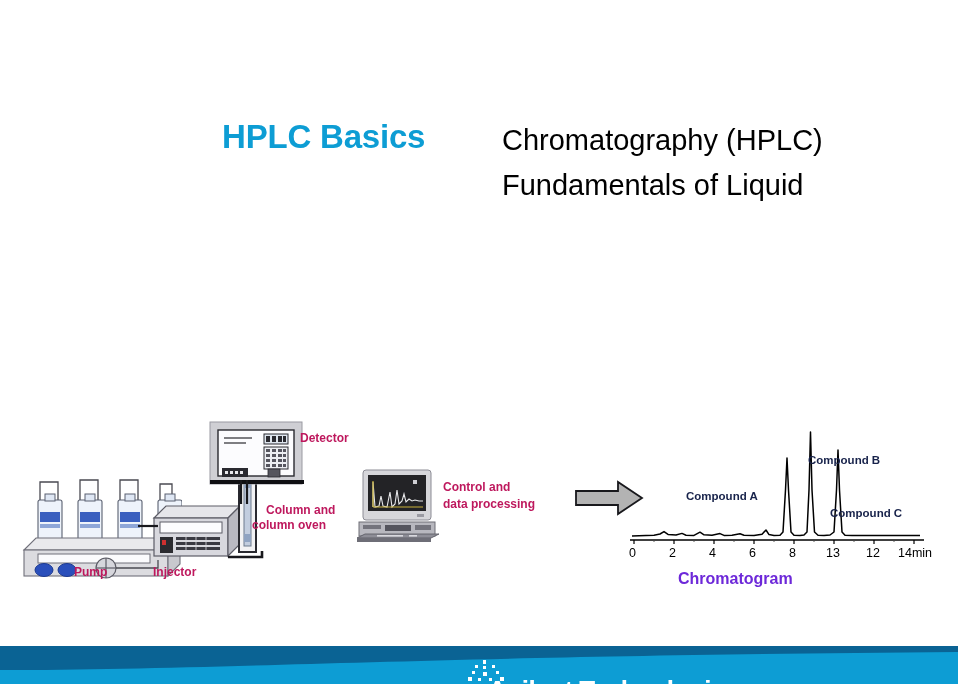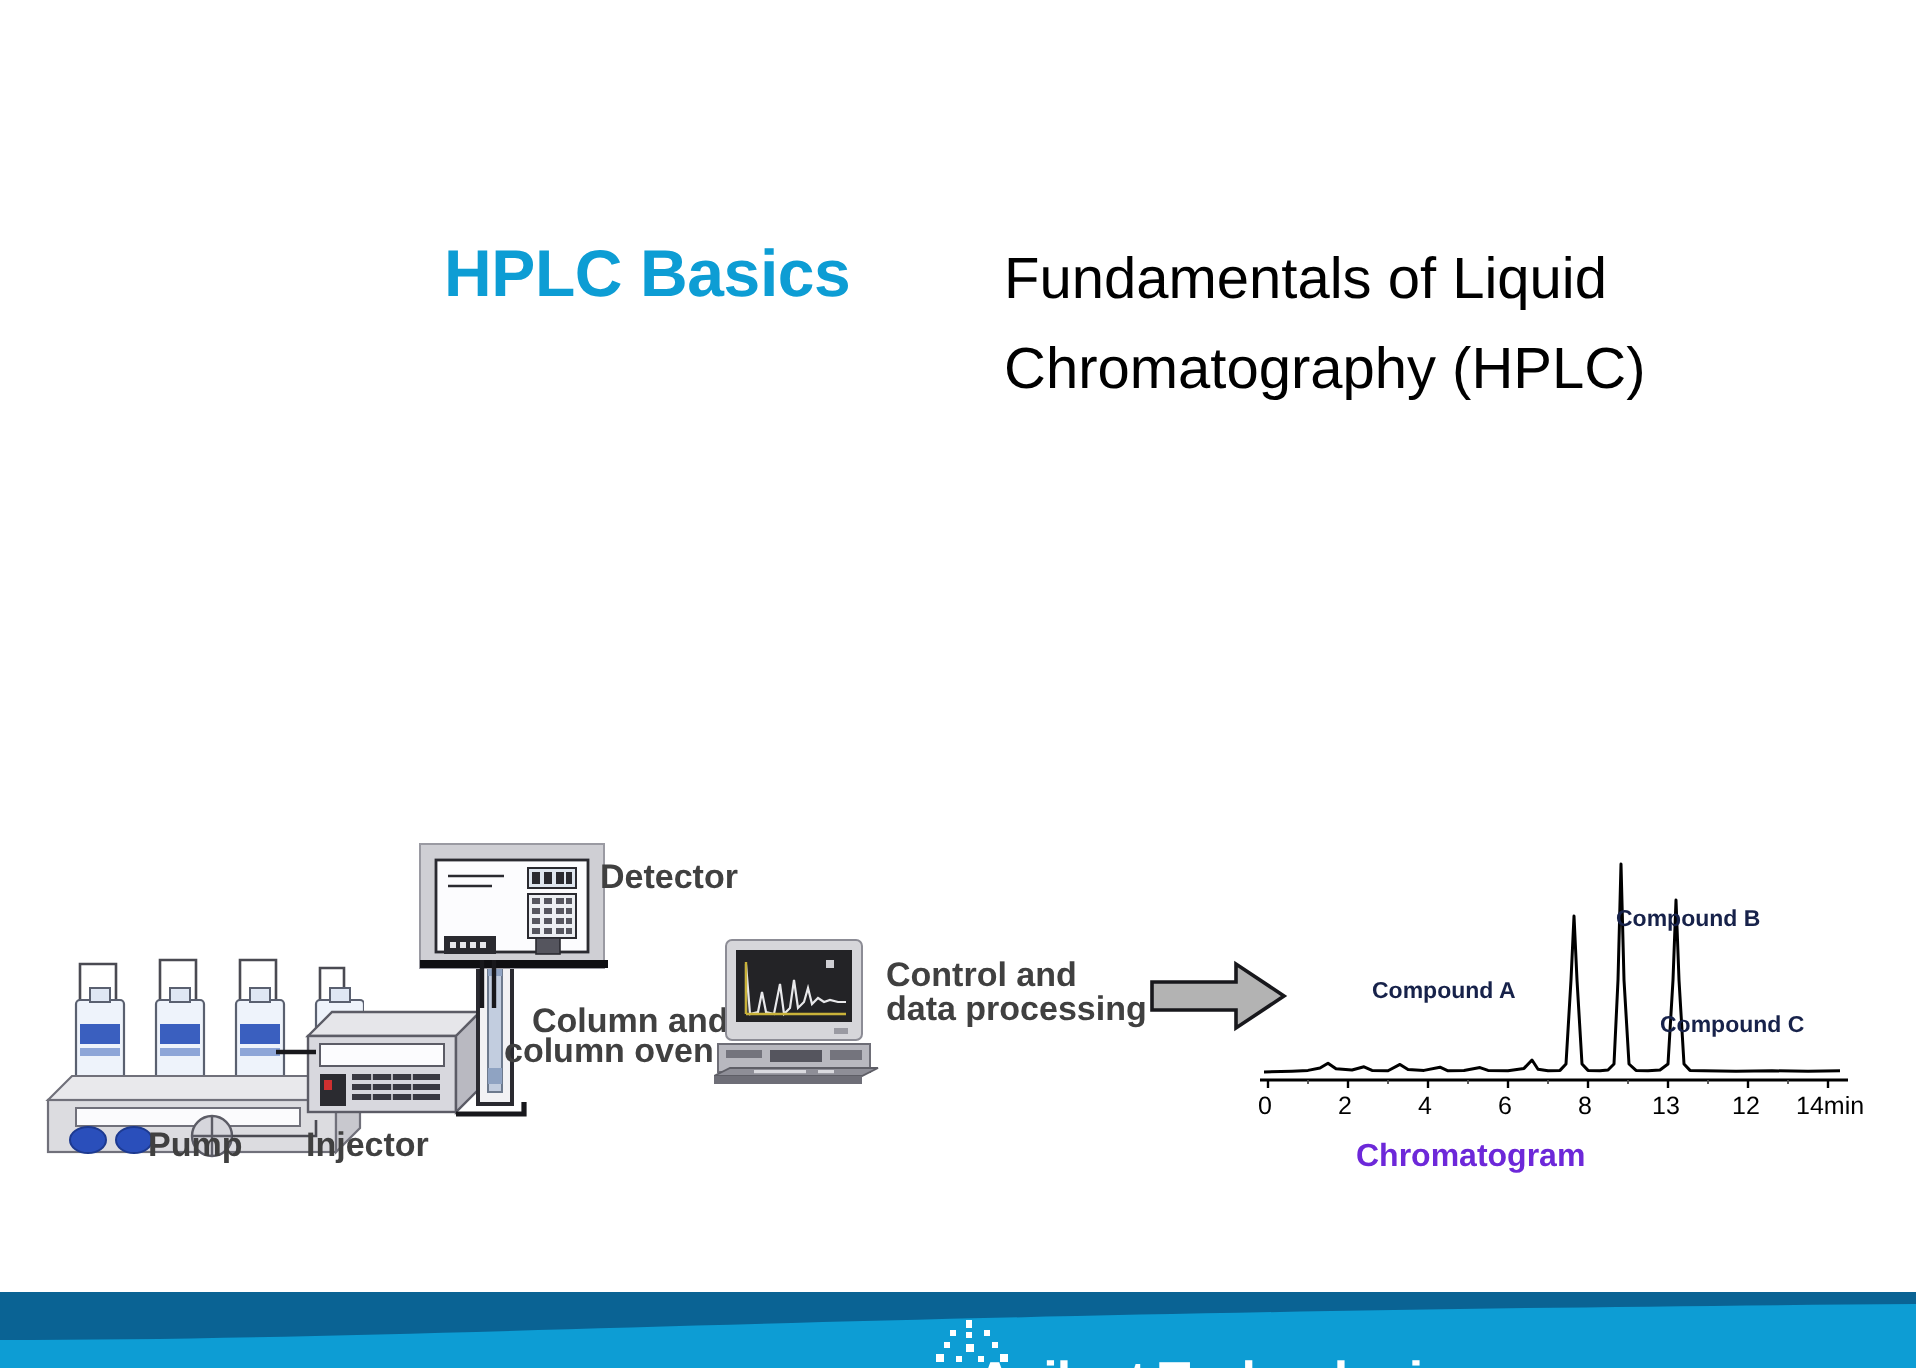--- a/index.html
+++ b/index.html
@@ -65,23 +65,23 @@
   
   .diagram {
     position: absolute;
     left: 0;
     top: 400px;
     width: 958px;
     height: 220px;
   }
   .diag-label {
     position: absolute;
-    font-size: 17px;
+    font-size: 12px;
     font-weight: bold;
-    color: #404040;
+    color: #be185d;
     line-height: 15px;
     white-space: nowrap;
   }
   .chart-label {
     position: absolute;
     font-size: 11.5px;
     font-weight: bold;
     color: #17224a;
     white-space: nowrap;
   }
@@ -133,22 +133,22 @@
 </style>
 </head>
 <body>
 
 <div class="slide">
 
   <div class="title-row">
     <div class="slide-title">HPLC Basics</div>
 
     <div class="subtitle-block">
+      <div class="subtitle-line">Chromatography (HPLC)</div>
       <div class="subtitle-line">Fundamentals of Liquid</div>
-      <div class="subtitle-line">Chromatography (HPLC)</div>
     </div>
 
   </div>
 
   <div class="diagram">
 
     <svg width="160" height="110" viewBox="0 0 160 110" style="position:absolute; left:22px; top:72px;">
 
       <g fill="none" stroke="#4a4a52" stroke-width="1.3">
         <path d="M18,30 L18,10 L36,10 L36,28"></path>

